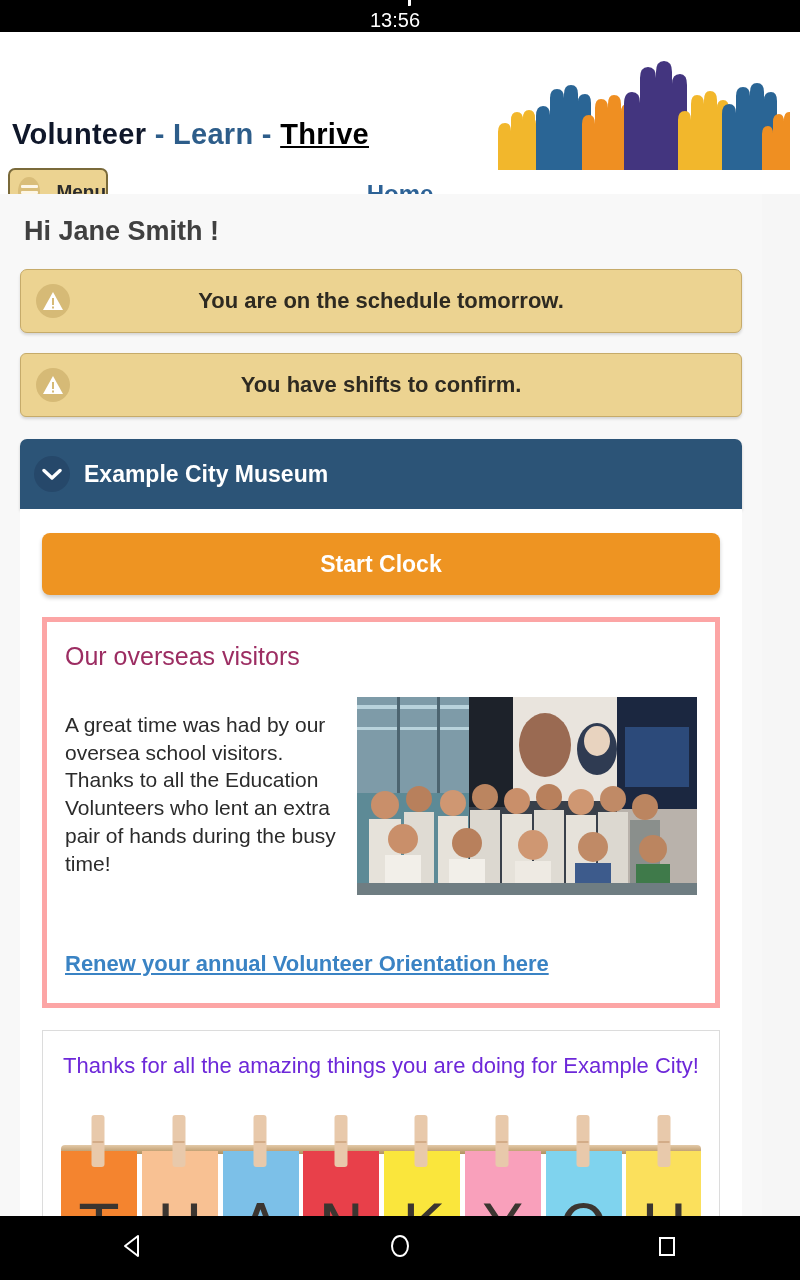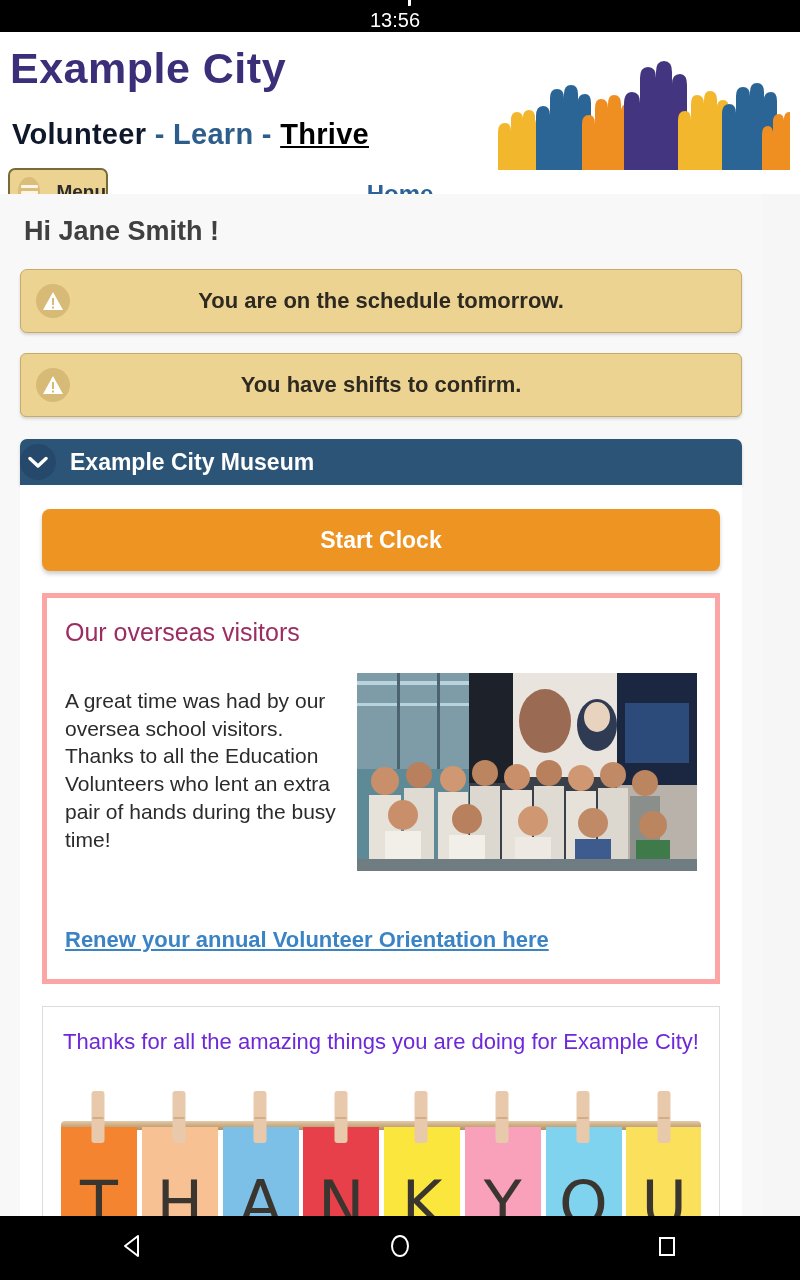--- a/index.html
+++ b/index.html
@@ -86,23 +86,23 @@
   .alert-icon {
     position: absolute; left: 15px; width: 34px; height: 34px; border-radius: 50%;
     background: #d6ba76; display: flex; align-items: center; justify-content: center;
   }
   .alert-text {
     flex: 1; text-align: center; font-size: 22px; font-weight: 700; color: #2e2a21;
     padding: 0 56px;
   }
 
   .collapse-header {
-    margin: 22px 20px 0 20px; height: 46px;
+    margin: 22px 20px 0 20px; height: 70px;
     background: #2c5477; border-radius: 7px 7px 0 0;
-    display: flex; align-items: center; gap: 14px; 
+    display: flex; align-items: center; gap: 14px; padding-left: 14px;
     box-shadow: 0 2px 3px rgba(0,0,0,.18);
     cursor: pointer;
   }
   .chev-circle {
     width: 36px; height: 36px; border-radius: 50%; background: #26486a;
     display: flex; align-items: center; justify-content: center;
   }
   .collapse-title { color: #fff; font-size: 23px; font-weight: 700; }
 
   .panel-body { background: #fff; margin: 0 20px; padding: 24px 22px 0 22px; min-height: 600px; }
@@ -161,21 +161,20 @@
       </svg>
     </span>
     <span class="status-batt-pct">30%</span>
     <span class="batt">
         <span class="batt-fill"></span>
       </span>
     <span class="status-time">13:56</span>
   </div>
 
   <div class="app-header">
-    <div class="brand-title">Example City</div>
 
     <div class="brand-tagline">
       <span class="tg-vol">Volunteer</span>
       <span class="tg-dash">-</span>
       <span class="tg-learn">Learn</span>
       <span class="tg-dash">-</span>
       <span class="tg-thrive">Thrive</span>
     </div>
 
     <svg class="logo-hands" viewBox="0 0 300 112">

